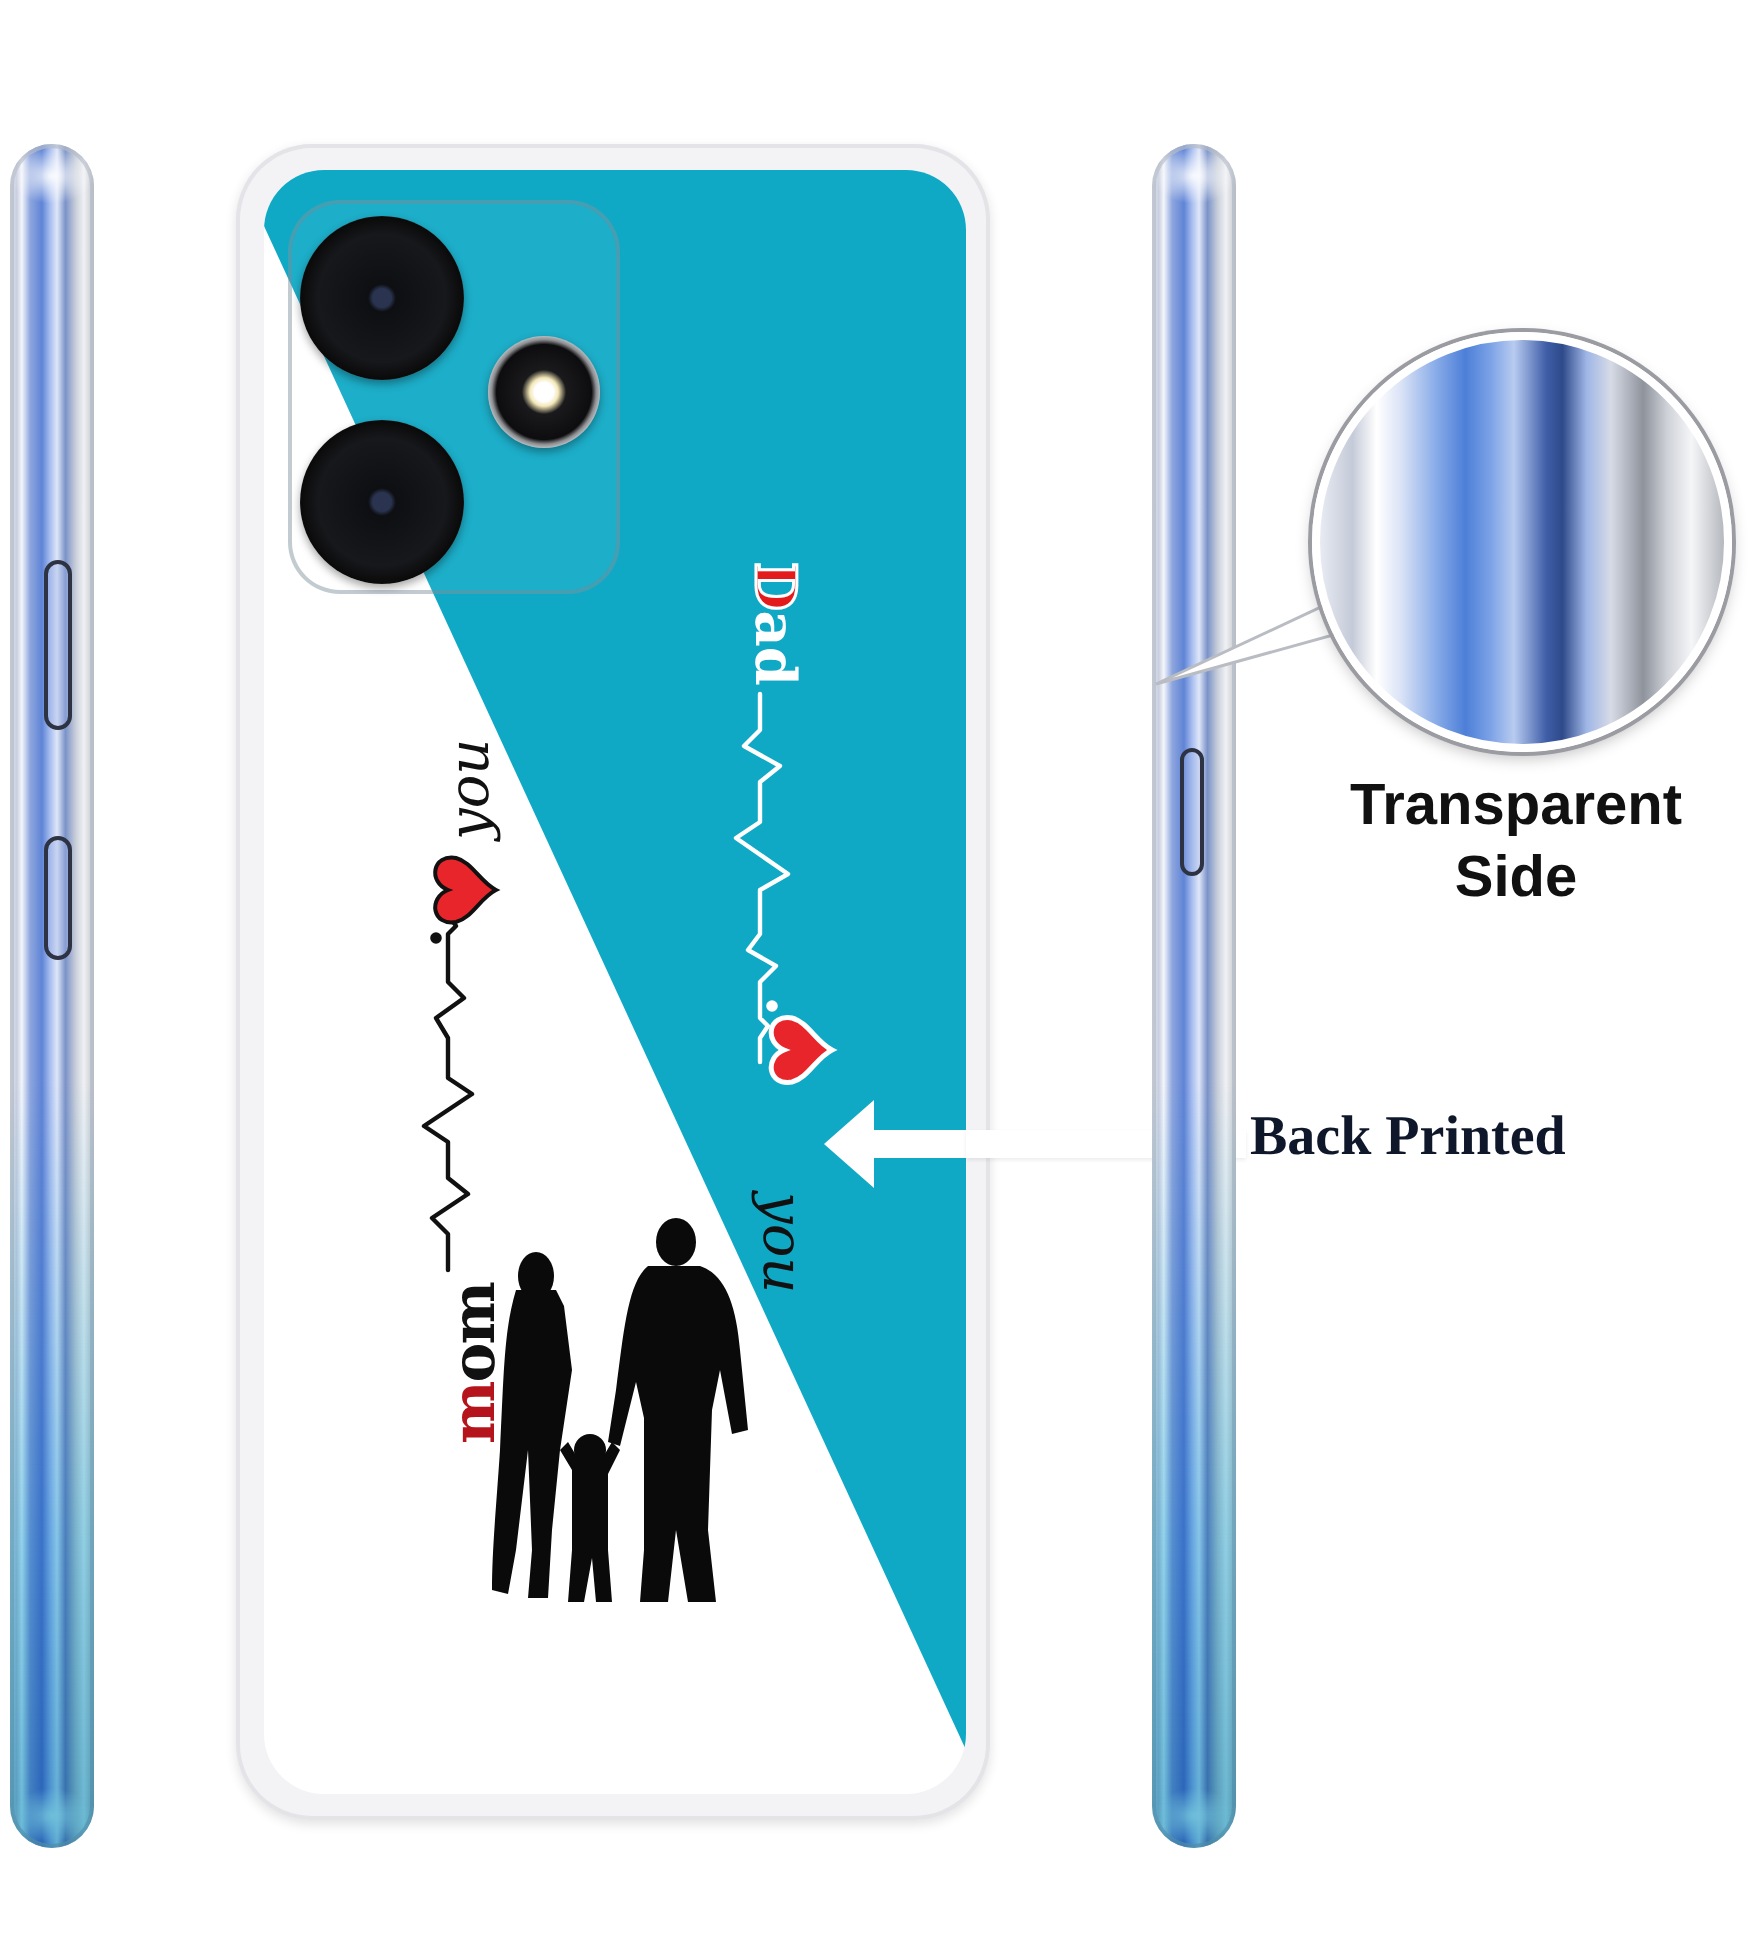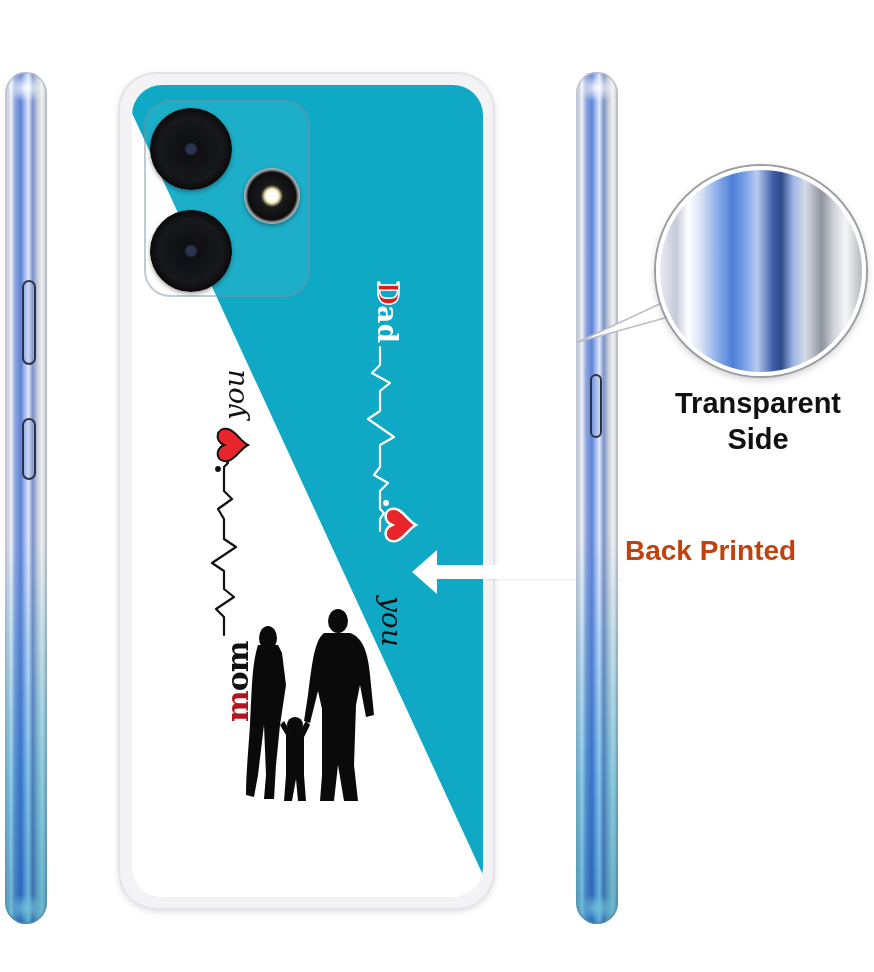--- a/index.html
+++ b/index.html
@@ -98,22 +98,22 @@
       #e8ebf2 0%, #c4cad8 8%, #ffffff 14%, #dbe3f6 20%,
       #8fb0ea 28%, #4d7fd8 36%, #7aa1e6 42%, #b8cbf0 48%,
       #3f5ea8 56%, #2e4a8a 60%, #9fb6e6 66%, #d6dbe6 72%,
       #8e939c 80%, #cfd2d8 86%, #f5f6f8 92%, #b5b8be 100%);
   }
   #callout-label {
     position: absolute; left: 640px; top: 385px; width: 236px; text-align: center;
     font-family: "Liberation Sans", sans-serif; font-weight: bold; font-size: 29px; line-height: 36px; color: #111;
   }
   #back-label {
-    position: absolute; left: 625px; top: 535px;
-    font-family: Liberation Sans, sans-serif; font-weight: bold; font-size: 28px; color: #c2410c;
+    position: absolute; left: 625px; top: 553px;
+    font-family: Liberation Serif, serif; font-weight: bold; font-size: 28px; color: #0f172a;
   }
 </style>
 </head>
 <body>
 
 <div id="side-left" class="side">
   <div class="cap-top"></div>
   <div class="cap-bot"></div>
   <div class="btn" style="left:17px; top:208px; width:14px; height:85px;"></div>
   <div class="btn" style="left:17px; top:346px; width:14px; height:62px;"></div>

